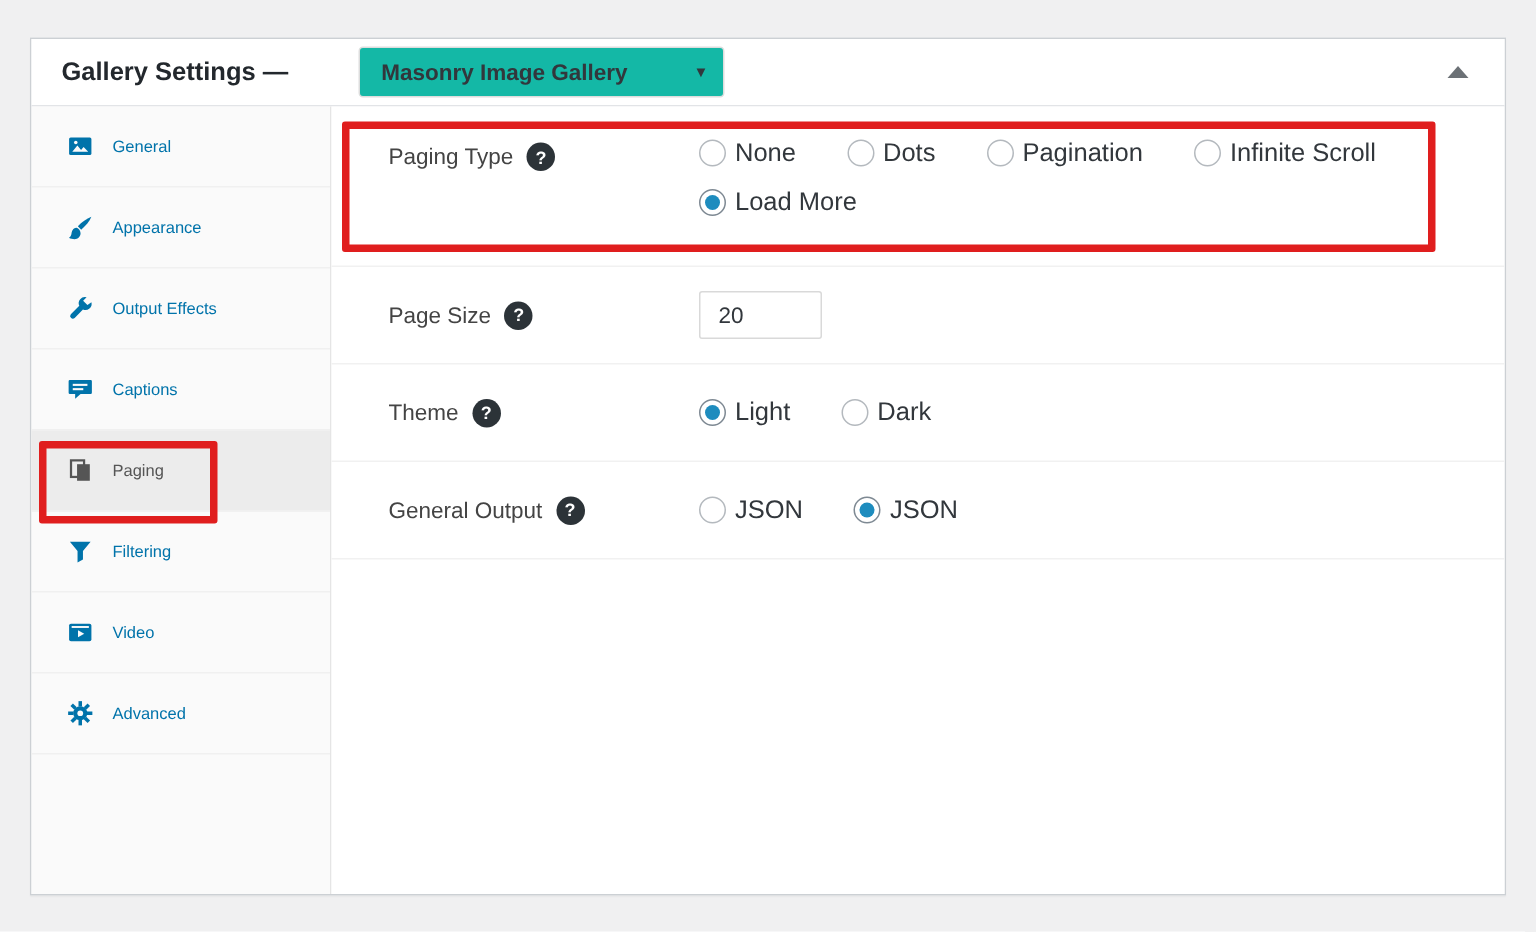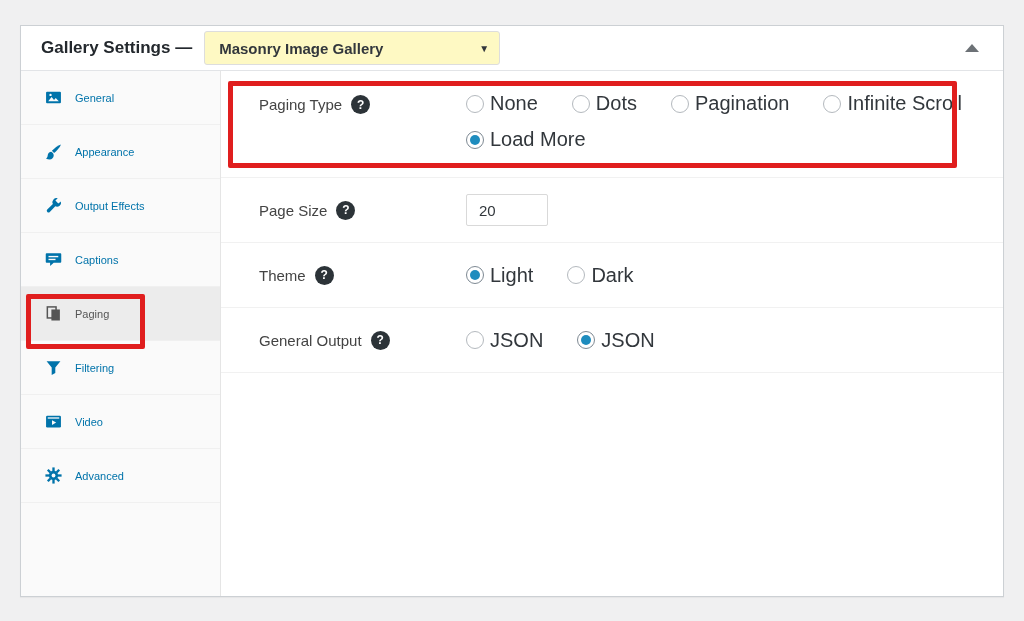--- a/index.html
+++ b/index.html
@@ -12,26 +12,26 @@
     color:#444;
   }
   .panel {
     position:absolute; left:20px; top:25px; width:984px; height:572px;
     background:#fff; border:1px solid #ccd0d4;
     box-shadow:0 1px 1px rgba(0,0,0,.04);
   }
   
   .panel-header {
     height:45px; display:flex; align-items:center;
-    border-bottom:1px solid #e2e4e7; background:#fff; padding:0 16px 0 20px;
+    border-bottom:1px solid #e2e4e7; background:#fff; padding:0 16px 0 20px;gap:35px;
   }
   .panel-title { font-size:17px; font-weight:bold; color:#23282d; white-space:nowrap; }
   .gallery-select {
-    margin-left:12px; width:296px; height:34px; border:1px solid #ddd; border-radius:3px;
-    background:#fef9c3; display:flex; align-items:center; padding:0 10px 0 14px;
+    margin-left:12px; width:244px; height:34px; border:1px solid #ddd; border-radius:3px;
+    background:#14b8a6; display:flex; align-items:center; padding:0 10px 0 14px;
     font-size:15px; font-weight:bold; color:#32373c; cursor:pointer;
   }
   .gallery-select .caret { margin-left:auto; font-size:10px; color:#32373c; }
   .collapse-btn { margin-left:auto; width:30px; height:30px; border:none; background:transparent; display:flex; align-items:center; justify-content:center; cursor:pointer; }
   .tri-up { width:0; height:0; border-left:7px solid transparent; border-right:7px solid transparent; border-bottom:8px solid #6c7176; }
   
   .panel-body { display:flex; height:525px; }
   .sidebar { width:200px; background:#fafafa; border-right:1px solid #e5e5e5; }
   .side-item {
     height:54px; display:flex; align-items:center; padding-left:24px;
@@ -48,21 +48,21 @@
   .row-label-wrap { width:231px; display:flex; align-items:center; flex-shrink:0; }
   .row-label { font-size:15px; color:#444;margin-left:24px; }
   .help {
     margin-left:9px; width:19px; height:19px; border-radius:50%; background:#2c3338;
     color:#fff; font-size:12px; font-weight:bold; display:inline-flex;
     align-items:center; justify-content:center; cursor:pointer;
   }
   .controls { display:flex; align-items:center; column-gap:34px; flex-wrap:wrap; }
   .controls.two-line { flex-direction:column; align-items:flex-start; padding:21px 0 0; row-gap:13px; }
   .opt-line { display:flex; align-items:center; column-gap:34px; }
-  .opt { display:inline-flex; align-items:center; cursor:pointer; font-size:20px; color:#32373c; }
+  .opt { display:inline-flex; align-items:center; cursor:pointer; font-size:17px; color:#32373c; }
   .radio {
     width:18px; height:18px; border-radius:50%; border:1px solid #b4b9be; background:#fff;
     margin-right:6px; display:inline-flex; align-items:center; justify-content:center; flex-shrink:0;
   }
   .radio.selected { border-color:#7e8993; }
   .radio.selected::after { content:""; width:10px; height:10px; border-radius:50%; background:#1e8cbe; }
   .num-input {
     width:82px; height:32px; border:1px solid #d9d9d9; border-radius:2px; background:#fff;
     font-size:15px; color:#32373c; padding:0 0 0 12px; font-family:"Liberation Sans", sans-serif;
   }

